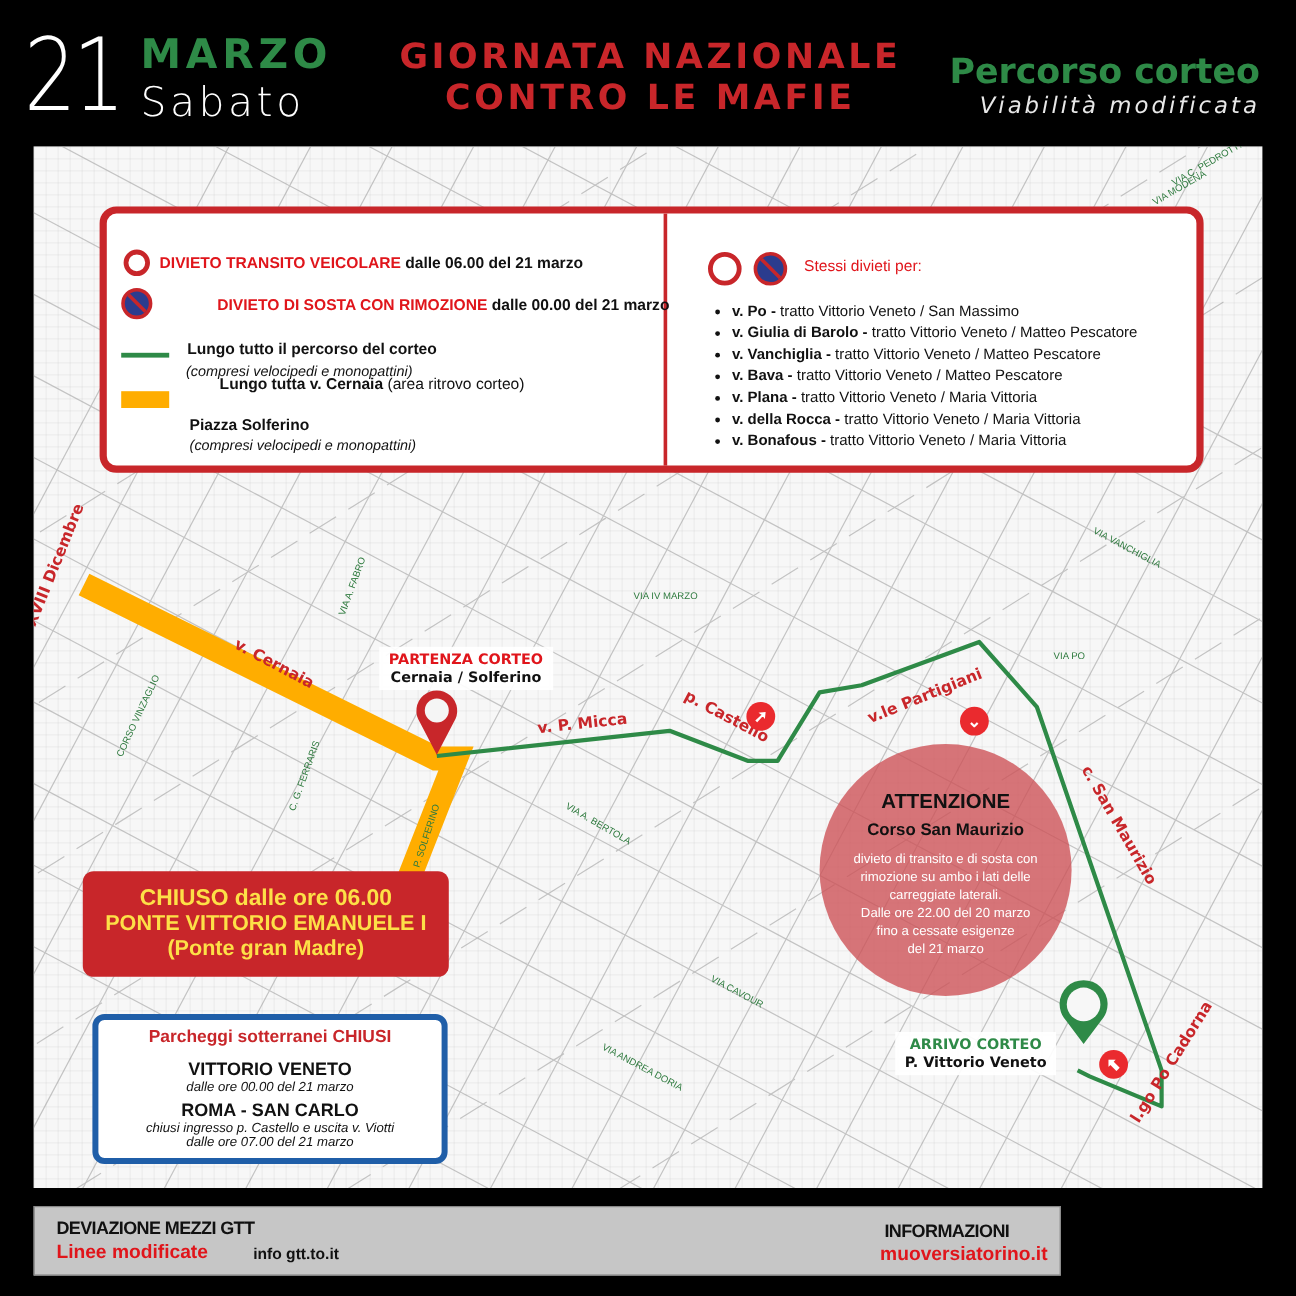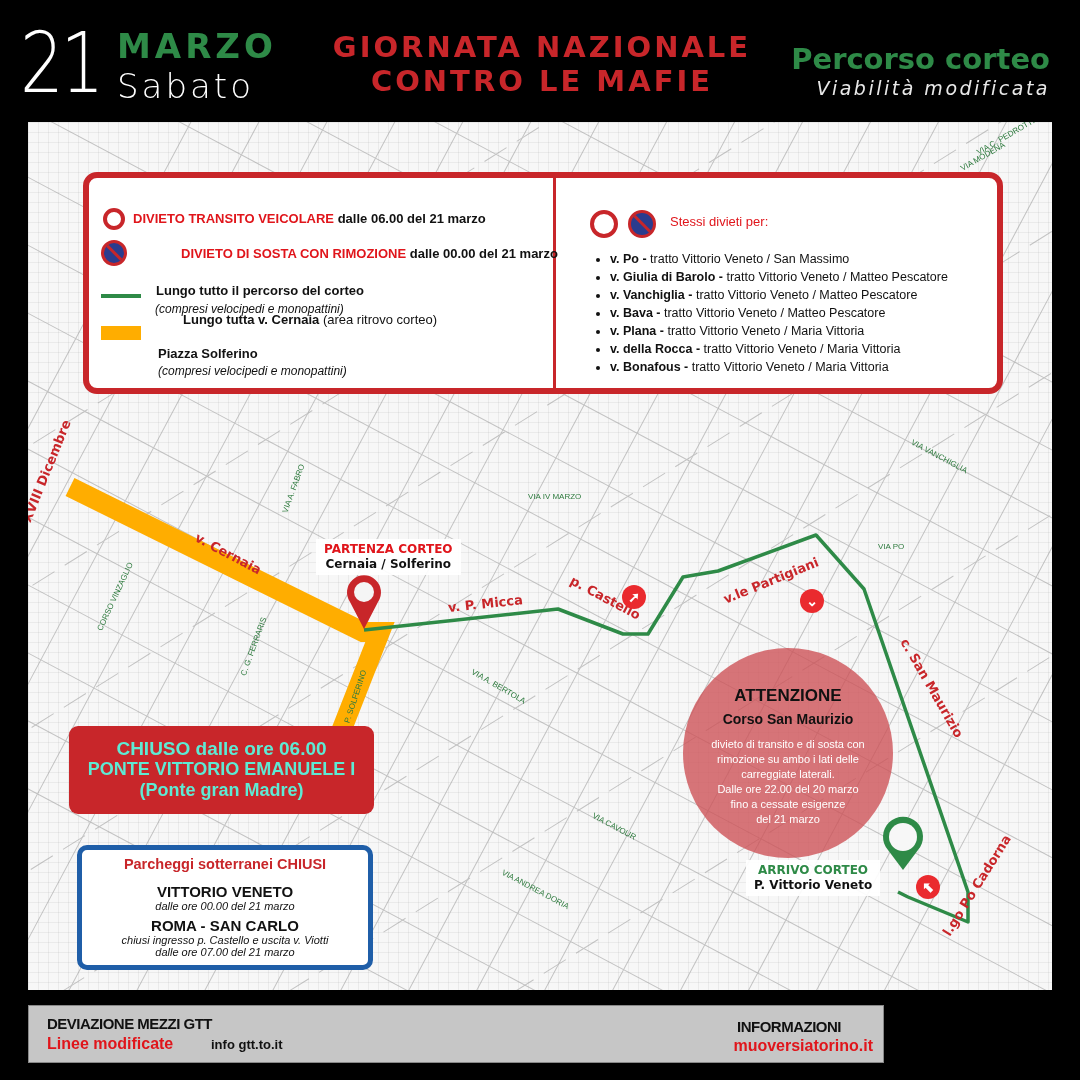--- a/index.html
+++ b/index.html
@@ -29,27 +29,27 @@
   .ring{width:22px;height:22px;border-radius:50%;border:4px solid #c8262a;box-sizing:border-box;background:#fff;position:absolute;}
   .nopark{width:26px;height:26px;border-radius:50%;background:#2b3c8e;border:3px solid #c8262a;box-sizing:border-box;position:absolute;overflow:hidden;}
   .nopark::after{content:"";position:absolute;left:-2px;top:9px;width:26px;height:3px;background:#c8262a;transform:rotate(45deg);}
   .line-green{position:absolute;width:40px;height:4px;background:#2e8a47;}
   .block-orange{position:absolute;width:40px;height:14px;background:#ffad00;}
   .lg-list{position:absolute;left:40px;top:72px;margin:0;padding:0 0 0 14px;font-size:12.5px;line-height:18px;color:#111;}
   .lg-list li{white-space:nowrap;}
   
   .street{font-family:"DejaVu Sans",sans-serif;font-weight:bold;font-size:13px;color:#c8262a;white-space:nowrap;transform-origin:left center;}
   .tagbox{background:rgba(255,255,255,0.92);padding:3px 8px;text-align:center;font-family:"DejaVu Sans",sans-serif;font-weight:bold;font-size:12px;line-height:15px;}
-  .closed{left:69px;top:726px;width:305px;height:88px;background:#c8262a;border-radius:9px;color:#5eead4;text-align:center;font-weight:bold;font-size:18px;line-height:21px;box-sizing:border-box;padding-top:12px;}
+  .closed{left:69px;top:726px;width:305px;height:88px;background:#c8262a;border-radius:9px;color:#fde047;text-align:center;font-weight:bold;font-size:18px;line-height:21px;box-sizing:border-box;padding-top:12px;}
   .closed .l1{font-size:19px;}
   .parking{left:77px;top:845px;width:296px;height:125px;background:#fff;border:5px solid #1f5ea8;border-radius:10px;box-sizing:border-box;text-align:center;}
   .parking .ttl{color:#c8262a;font-weight:bold;font-size:14.5px;margin-top:6px;}
   .parking .nm{font-weight:bold;font-size:15px;color:#111;line-height:16px;}
   .parking .sub{font-style:italic;font-size:11px;color:#111;line-height:12px;}
-  .attn{left:683px;top:648px;width:210px;height:210px;border-radius:50%;background:rgba(205,80,85,0.78);text-align:center;color:#fff;}
+  .attn{left:683px;top:620px;width:210px;height:210px;border-radius:50%;background:rgba(205,80,85,0.78);text-align:center;color:#fff;}
   .attn .h{font-weight:bold;font-size:17px;color:#111;margin-top:38px;}
   .attn .s{font-weight:bold;font-size:14px;color:#111;margin-top:5px;}
   .attn .t{font-size:11px;line-height:15px;margin-top:10px;padding:0 12px;}
   .turn{width:24px;height:24px;border-radius:50%;background:#ea2a2e;color:#fff;font-size:14px;line-height:24px;text-align:center;font-weight:bold;}
   
   .footer{left:28px;top:1005px;width:856px;height:58px;background:#c6c6c6;border:1px solid #888;box-sizing:border-box;}
   .f-h{font-weight:bold;font-size:15px;color:#111;letter-spacing:-0.5px;}
   .f-r{font-weight:bold;font-size:16px;color:#e0151b;}
 </style>
 </head>

